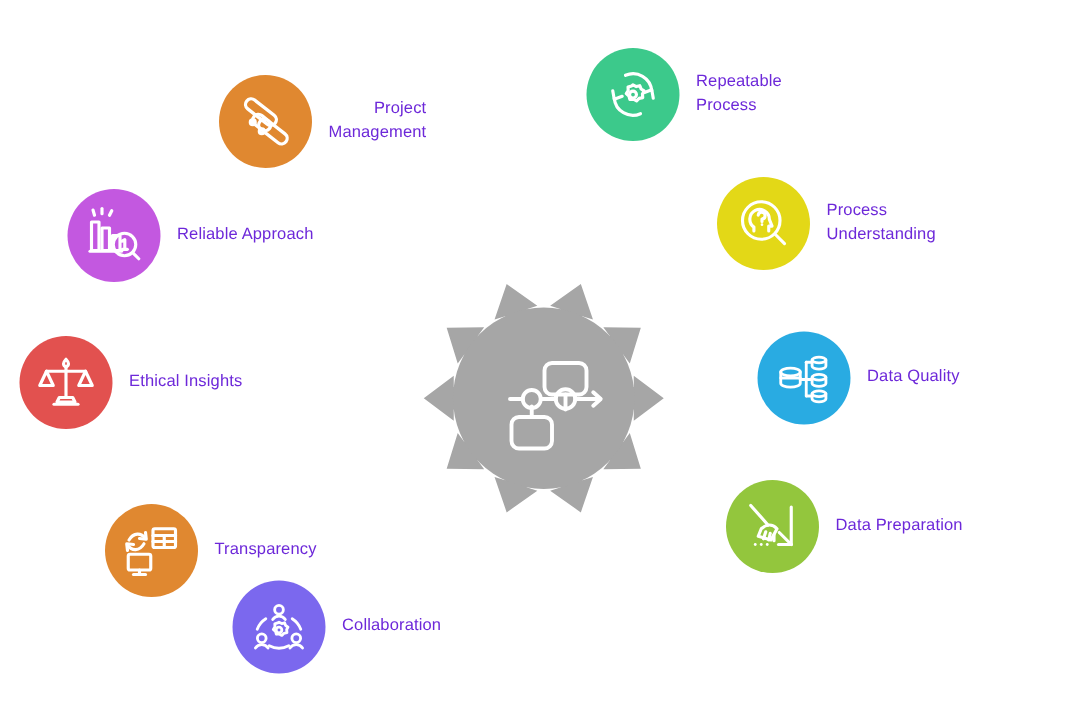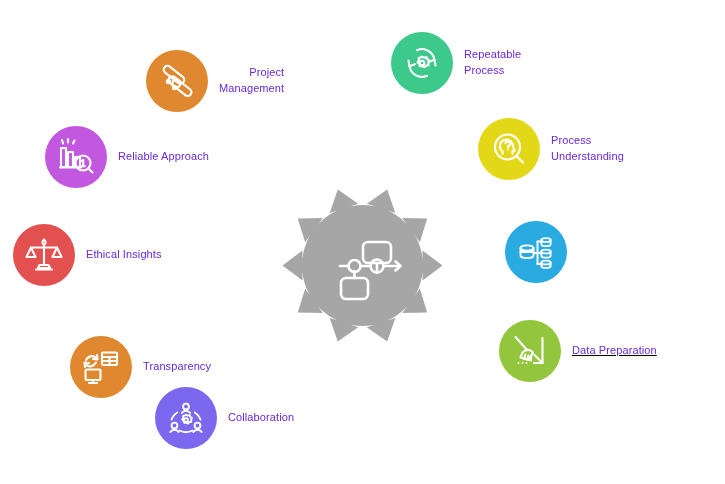--- a/index.html
+++ b/index.html
@@ -154,23 +154,24 @@
           <line x1="21.5" y1="32" x2="25" y2="32"></line>
           <ellipse cx="30" cy="8" rx="4.6" ry="1.9"></ellipse>
           <path d="M25.4 8 v4.2 c0 1 2.1 1.9 4.6 1.9 s4.6-.9 4.6-1.9 V8"></path>
           <ellipse cx="30" cy="19.5" rx="4.6" ry="1.9"></ellipse>
           <path d="M25.4 19.5 v4.2 c0 1 2.1 1.9 4.6 1.9 s4.6-.9 4.6-1.9 v-4.2"></path>
           <ellipse cx="30" cy="30.5" rx="4.6" ry="1.9"></ellipse>
           <path d="M25.4 30.5 v3.5 c0 1 2.1 1.9 4.6 1.9 s4.6-.9 4.6-1.9 v-3.5"></path>
         </g>
       </svg>
     </div>
-  </div>
-
-  <div class="node" style="left:499px; top:320px;text-decoration:underline;">
+    <div class="label l">Data Quality</div>
+  </div>
+
+  <div class="node" style="left:484px; top:320px;">
     <div class="bubble" style="background:#93c63d;">
       <svg width="40" height="40" viewBox="0 0 40 40">
         <g fill="none" stroke="#ffffff" stroke-width="2.1" stroke-linecap="round" stroke-linejoin="round">
           <line x1="5.5" y1="6" x2="17" y2="19"></line>
           <path d="M12.5 21.5 c3.5-3.2 7.5-3.2 10.5 0 l-4 7.5 -8.5 -2.5 z"></path>
           <line x1="15.5" y1="23.5" x2="14" y2="28.2"></line>
           <line x1="18.5" y1="24.5" x2="17.5" y2="29"></line>
           <line x1="21" y1="25.5" x2="21" y2="29.5"></line>
           <line x1="32.5" y1="7" x2="32.5" y2="32"></line>
           <line x1="32.5" y1="32" x2="24" y2="32"></line>

